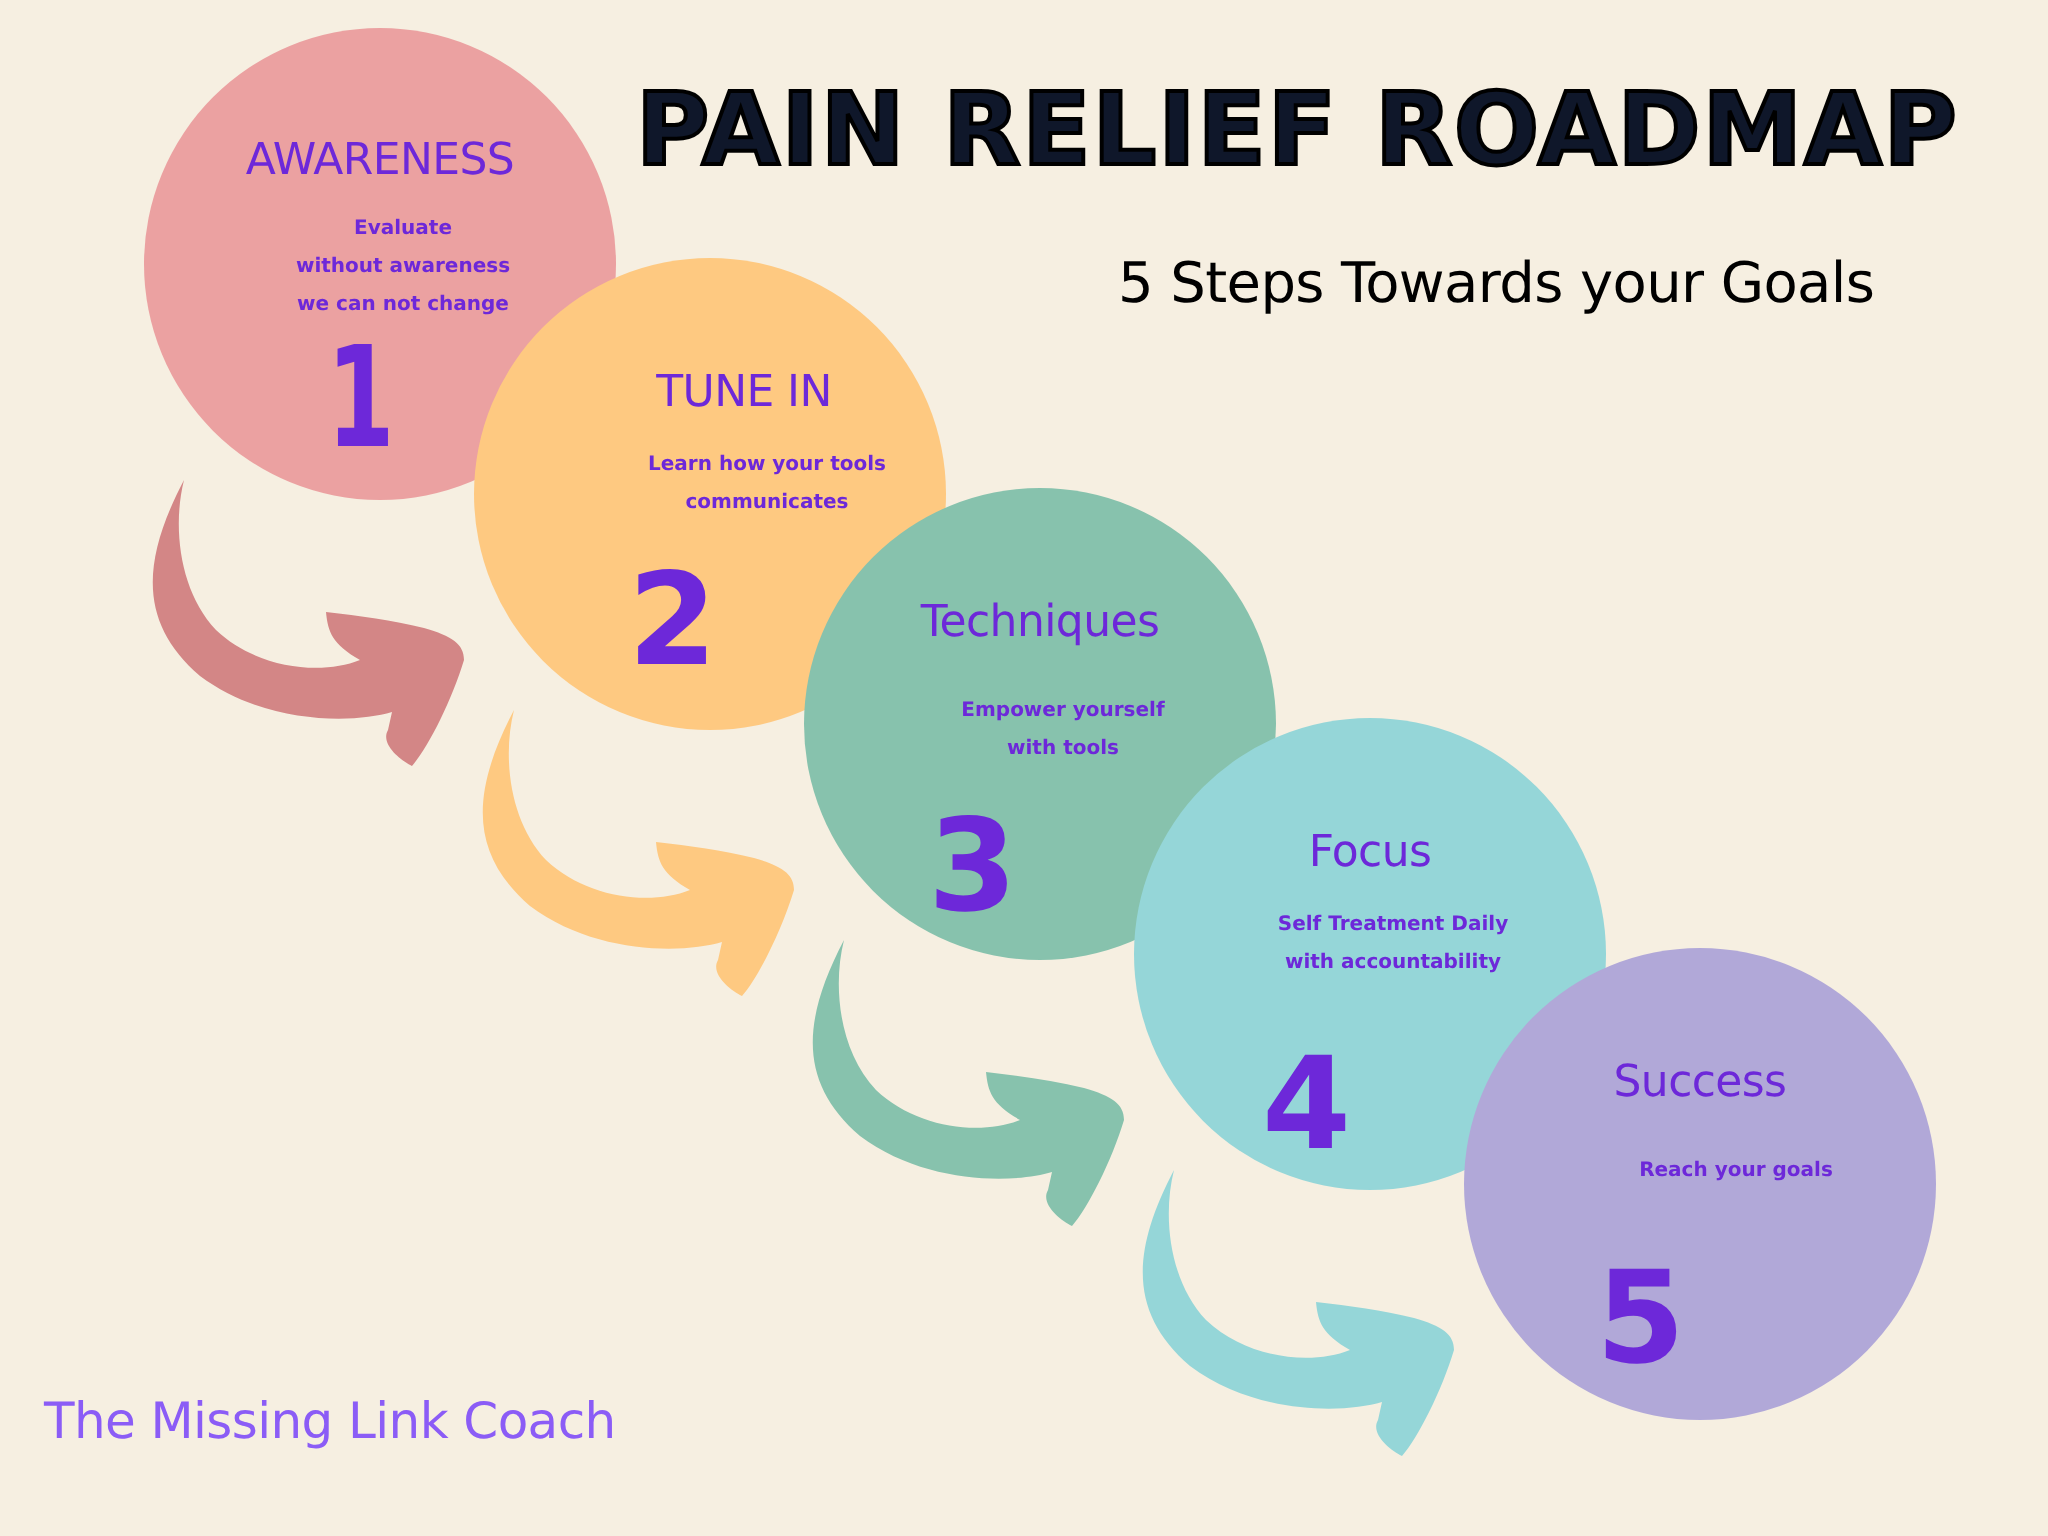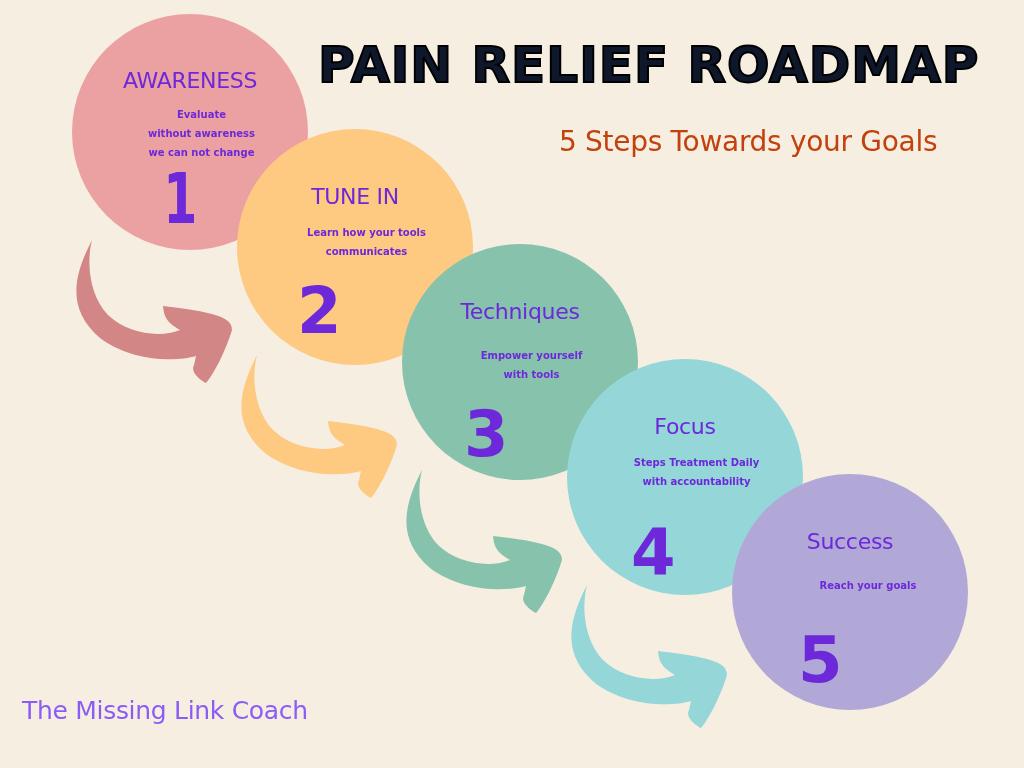--- a/index.html
+++ b/index.html
@@ -1,19 +1,19 @@
 <!DOCTYPE html>
 <html><head>
 <meta charset="utf-8">
 <style>
   html, body { margin:0; padding:0; }
   body { width:1024px; height:768px; background:#f6efe1; position:relative; overflow:hidden; font-family:"DejaVu Sans", sans-serif; }
   #diagram { position:absolute; left:0; top:0; width:1024px; height:768px; }
   .title { position:absolute; left:318px; top:36px; font-family:"DejaVu Sans", sans-serif; font-weight:900; font-size:50px; letter-spacing:1px; color:#0f172a; white-space:nowrap; -webkit-text-stroke:2px #000; }
-  .subtitle { position:absolute; left:559px; top:125px; font-family:"DejaVu Sans", sans-serif; font-size:28px; color:#c2410c; white-space:nowrap; letter-spacing:-0.3px; }
+  .subtitle { position:absolute; left:559px; top:125px; font-family:"DejaVu Sans", sans-serif; font-size:28px; color:#000000; white-space:nowrap; letter-spacing:-0.3px; }
   .footer { position:absolute; left:22px; top:696px; font-family:"DejaVu Sans", sans-serif; font-size:25px; color:#8b5cf6; white-space:nowrap; letter-spacing:-0.3px; }
   .step-text { position:absolute; width:236px; text-align:center; color:#6d28d9; }
   .step-name { font-family:"DejaVu Sans", sans-serif; font-size:22px; letter-spacing:-0.3px; display:block; }
   .step-desc { font-family:"DejaVu Sans", sans-serif; font-weight:bold; font-size:10px; line-height:19px; display:block; white-space:pre-line;margin-left:23px; }
   .step-num { font-family:"DejaVu Sans", sans-serif; font-weight:900; font-size:64px; display:block; position:absolute; }
 </style>
 </head>
 <body>
 
 <svg id="diagram" viewBox="0 0 1024 768" xmlns="http://www.w3.org/2000/svg">
@@ -36,35 +36,35 @@
 <div class="subtitle">5 Steps Towards your Goals</div>
 
 <div id="step-texts">
   <div class="step-text" style="left:72px; top:68px;">
     <span class="step-name">AWARENESS</span>
     <span class="step-desc" style="margin-top:12px;">Evaluate
 without awareness
 we can not change</span>
     <span class="step-num" style="left:84px; top:90px; font-size:70px; transform:scaleX(0.7);">1</span>
   </div>
-  <div class="step-text" style="left:237px; top:184px;">
+  <div class="step-text" style="left:254px; top:184px;">
     <span class="step-name">TUNE IN</span>
     <span class="step-desc" style="margin-top:14px;">Learn how your tools
 communicates</span>
     <span class="step-num" style="left:60px; top:90px;">2</span>
   </div>
   <div class="step-text" style="left:402px; top:299px;">
     <span class="step-name">Techniques</span>
     <span class="step-desc" style="margin-top:22px;">Empower yourself
 with tools</span>
     <span class="step-num" style="left:62px; top:98px;">3</span>
   </div>
   <div class="step-text" style="left:567px; top:414px;">
     <span class="step-name">Focus</span>
-    <span class="step-desc" style="margin-top:14px;">Steps Treatment Daily
+    <span class="step-desc" style="margin-top:14px;">Self Treatment Daily
 with accountability</span>
     <span class="step-num" style="left:64px; top:102px;">4</span>
   </div>
   <div class="step-text" style="left:732px; top:529px;">
     <span class="step-name">Success</span>
     <span class="step-desc" style="margin-top:22px;padding-left:13px;">Reach your goals</span>
     <span class="step-num" style="left:66px; top:94px;">5</span>
   </div>
 </div>
 

